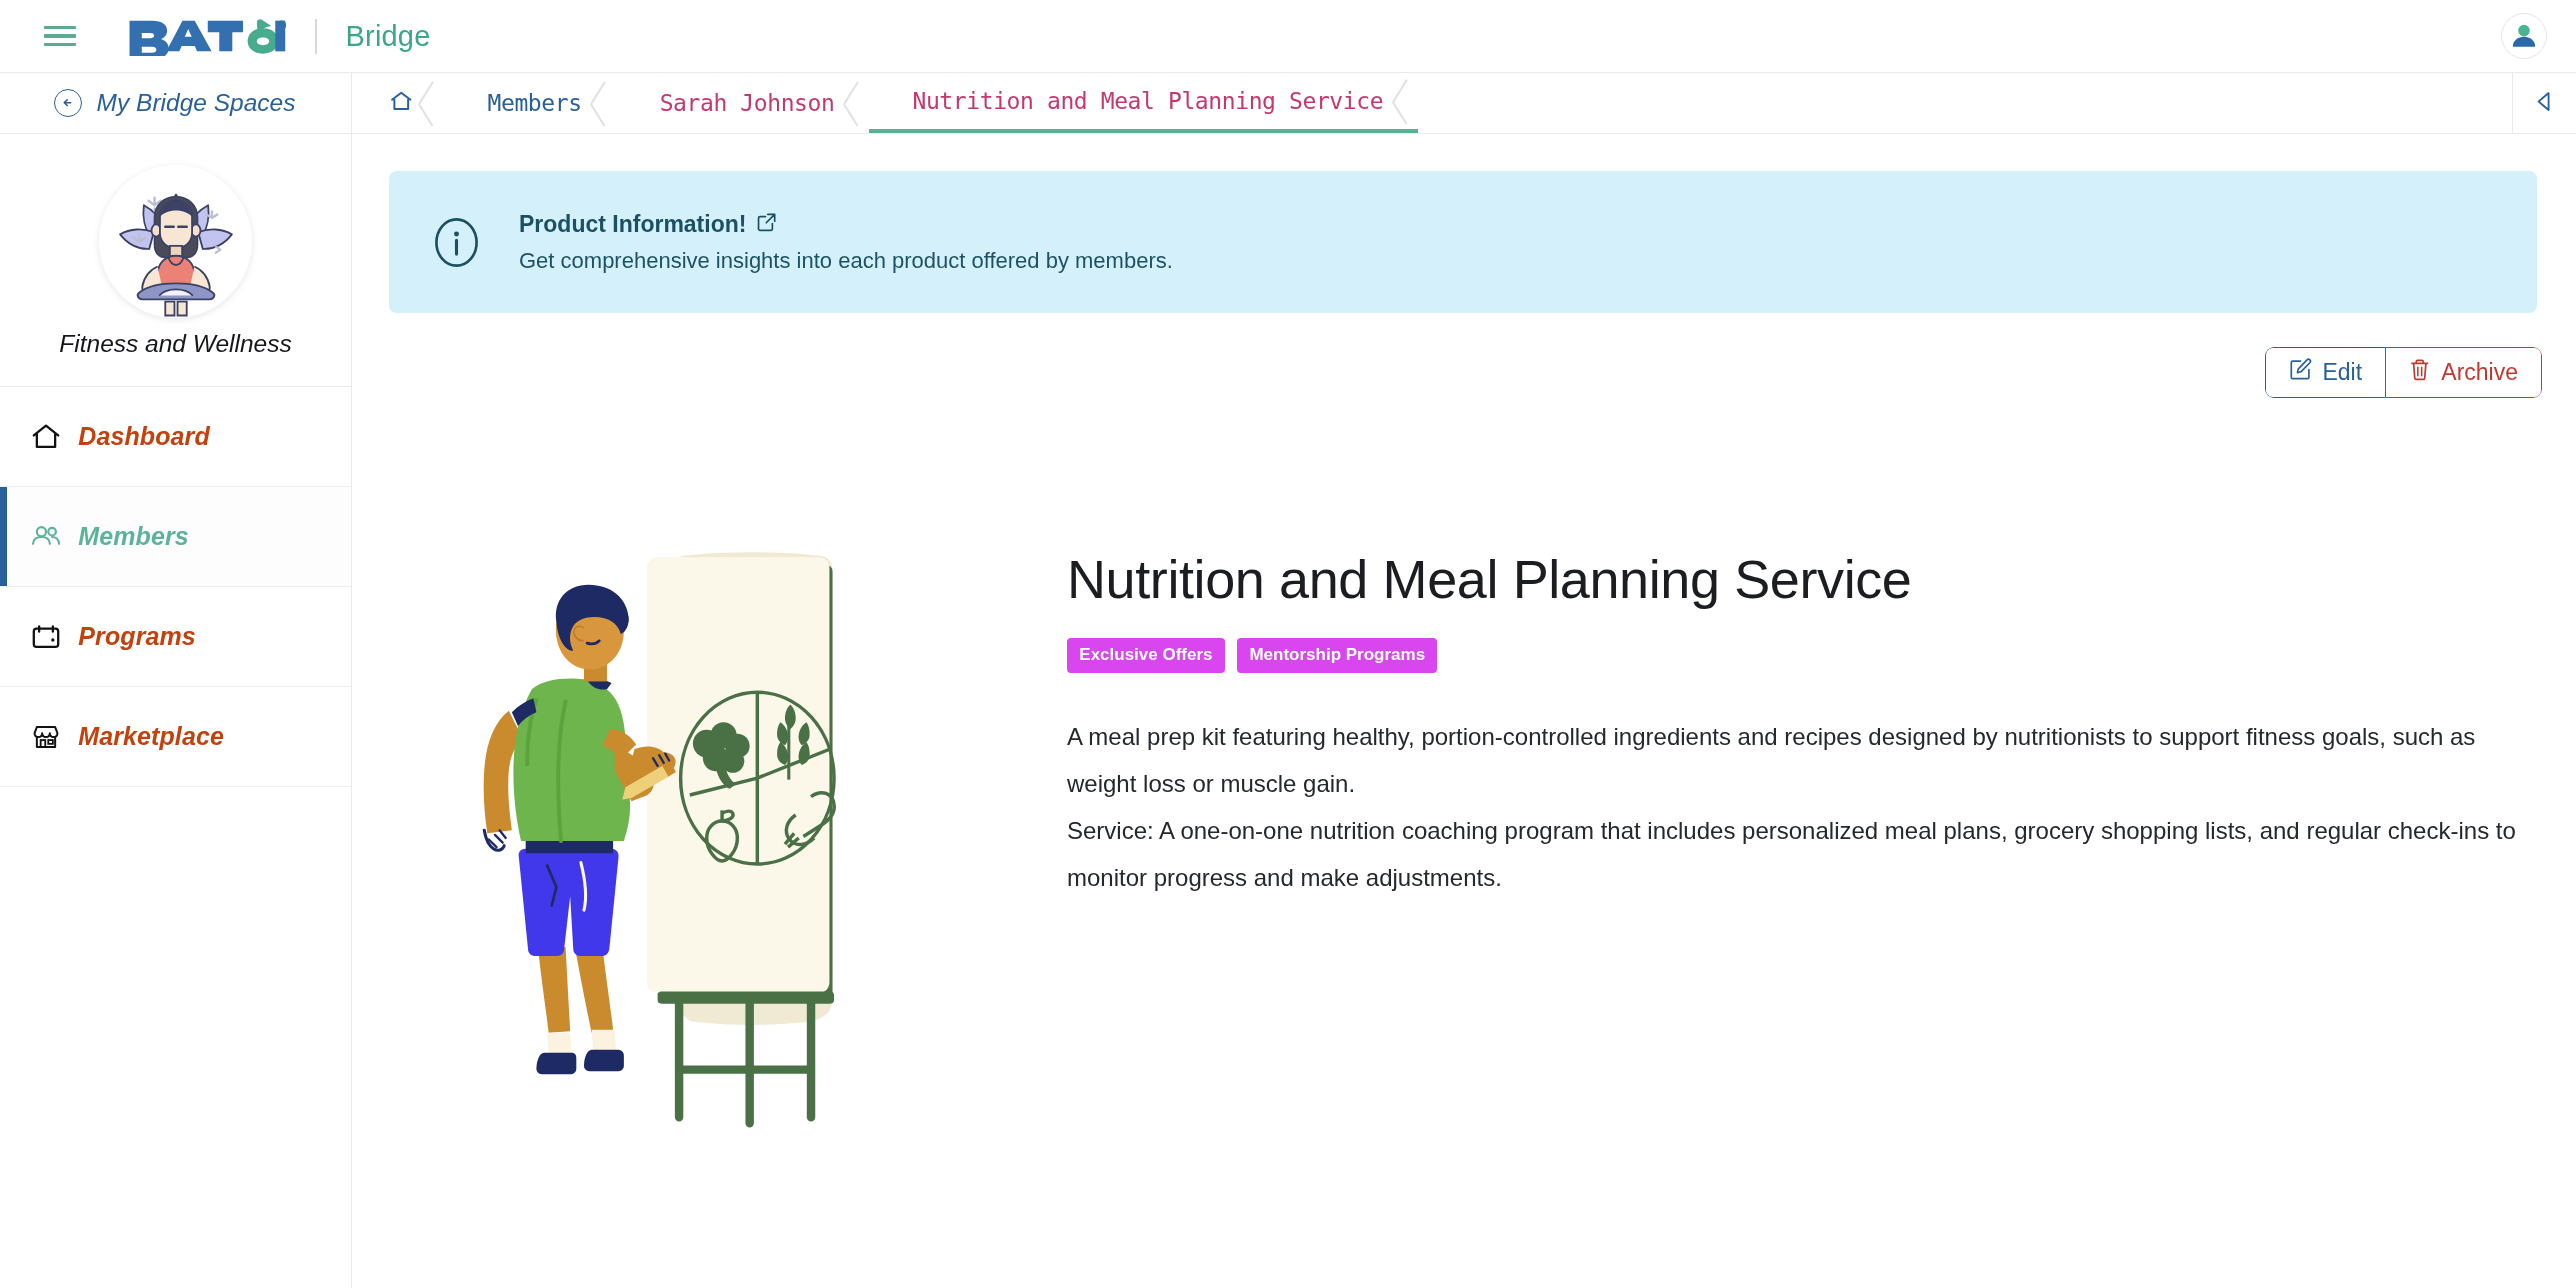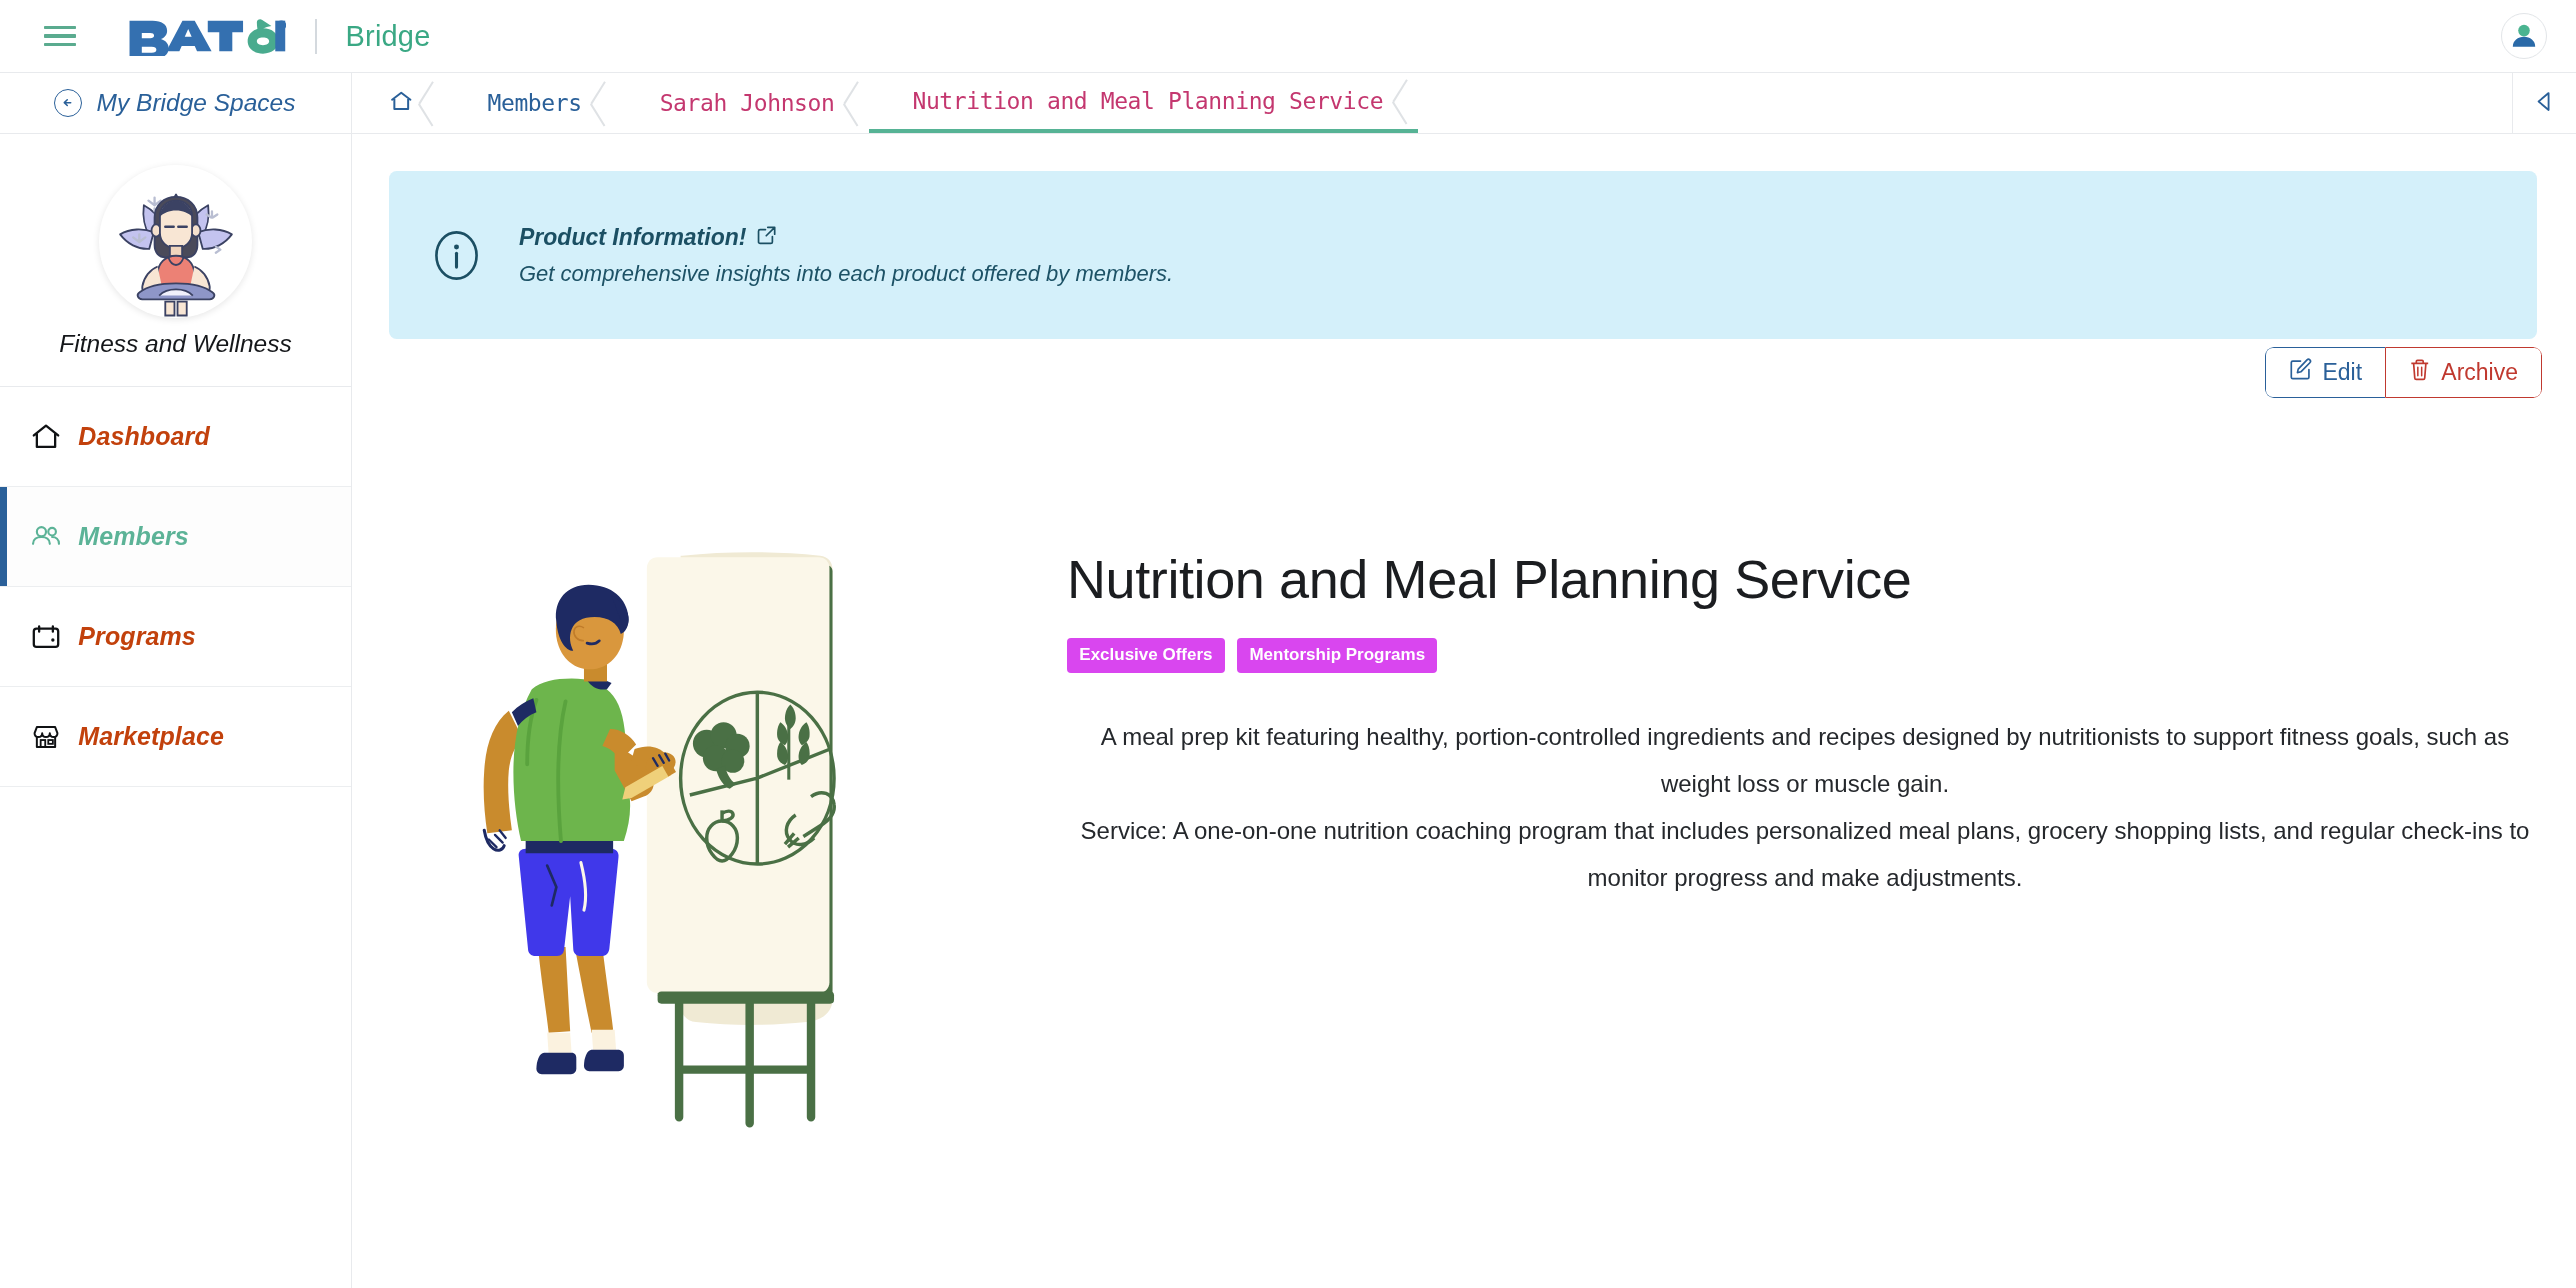--- a/index.html
+++ b/index.html
@@ -117,23 +117,23 @@
     cursor: pointer; background: #fff;
   }
 
   
   .main {
     position: absolute; top: 134px; left: 352px; width: 2224px; height: 1154px;
     background: #ffffff; overflow: hidden;
   }
 
   .info-banner {
-    position: absolute; left: 37px; top: 37px; width: 2148px; height: 168px;
+    position: absolute; left: 37px; top: 37px; width: 2148px; height: 142px;
     background: #d4f0fa; border-radius: 7.7px;
-    display: flex; align-items: center; padding-left: 42px; font-style: italic;
+    display: flex; align-items: center; padding-left: 42px;
   }
   .info-icon { flex: 0 0 auto; width: 51px; height: 51px; }
   .info-text { margin-left: 37px; }
   .info-title {
     font-size: 23px; font-weight: 700; color: #1b4f63; display: flex; align-items: center; gap: 10.7px;
   }
   .info-sub { margin-top: 10px; font-size: 22px; color: #1d5266; font-weight: 400; }
 
   .actions {
     position: absolute; right: 34px; top: 213px;
@@ -155,21 +155,21 @@
   .product-title {
     font-size: 54px; font-weight: 400; color: #1b1d20; line-height: 1.12; letter-spacing: -0.4px;
   }
   .tags { margin-top: 29px; display: flex; gap: 12.3px; }
   .tag {
     background: #d946ef; color: #fff; font-size: 17px; font-weight: 700;
     padding: 7px 12.3px 7.7px; border-radius: 4px; cursor: pointer;
   }
   .desc { margin-top: 41px; }
   .desc p {
-    font-size: 24px; color: #25282c; line-height: 1.95; font-weight: 400; text-align: center;
+    font-size: 24px; color: #25282c; line-height: 1.95; font-weight: 400;
   }
 </style>
 </head>
 <body>
 
 <div class="topbar">
   <div class="hamburger">
     <span></span>
       <span></span>
       <span></span>

